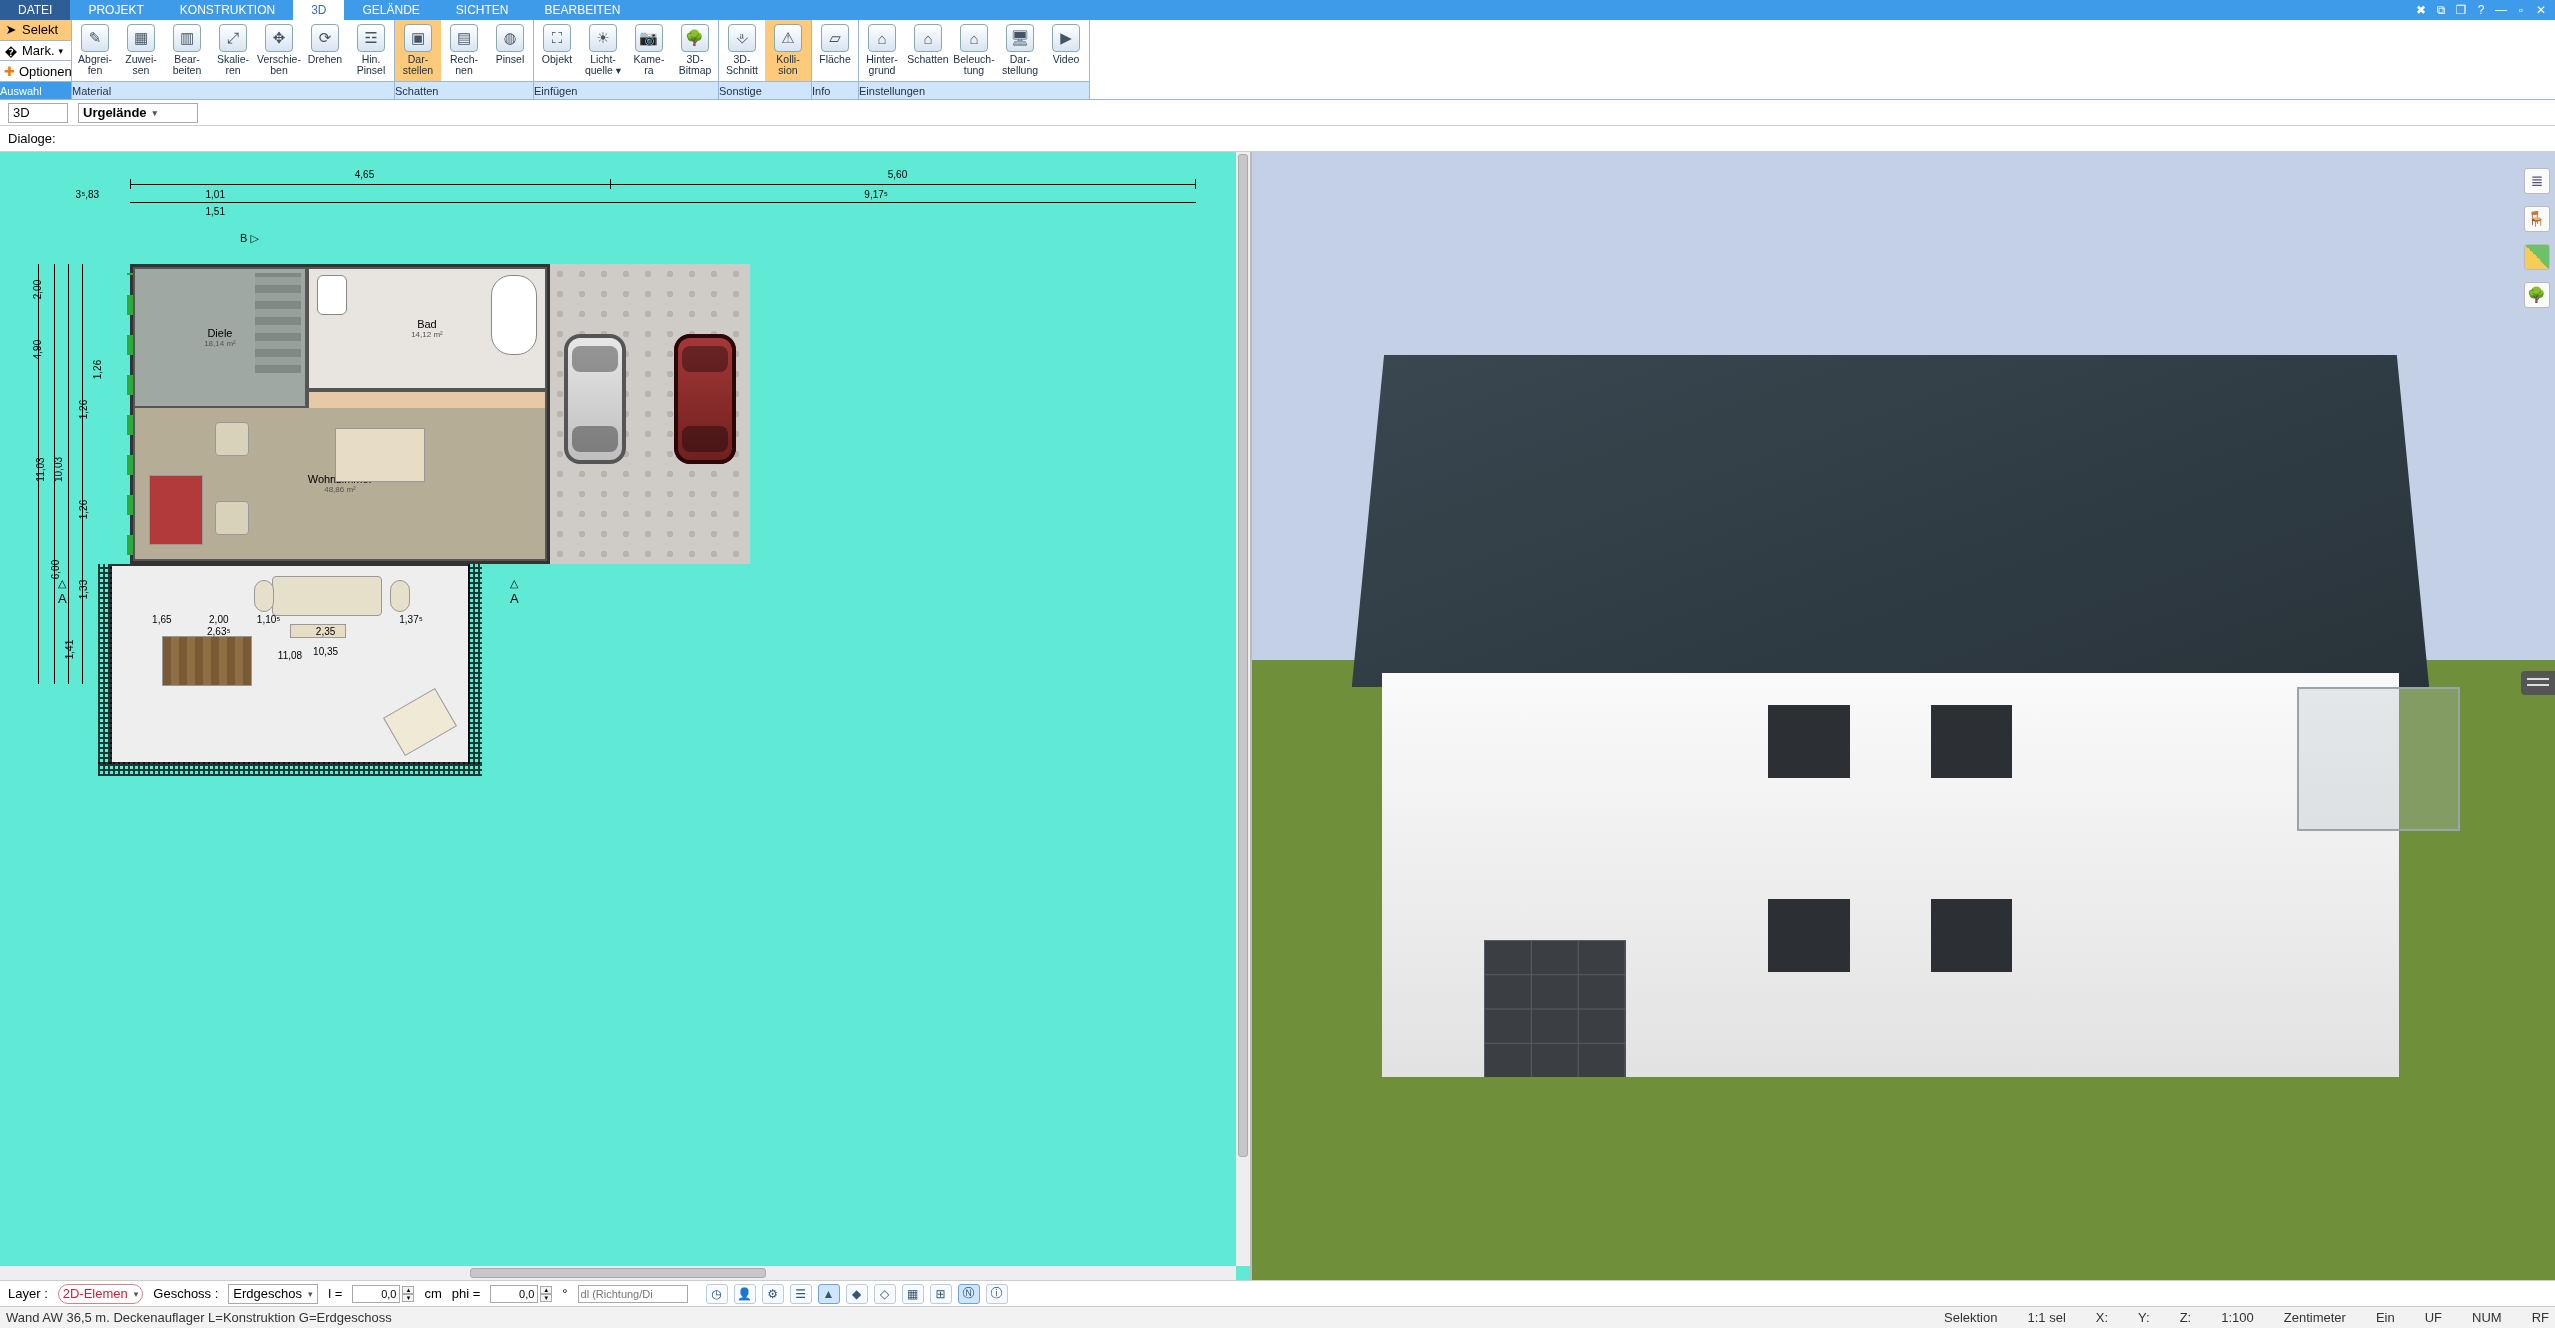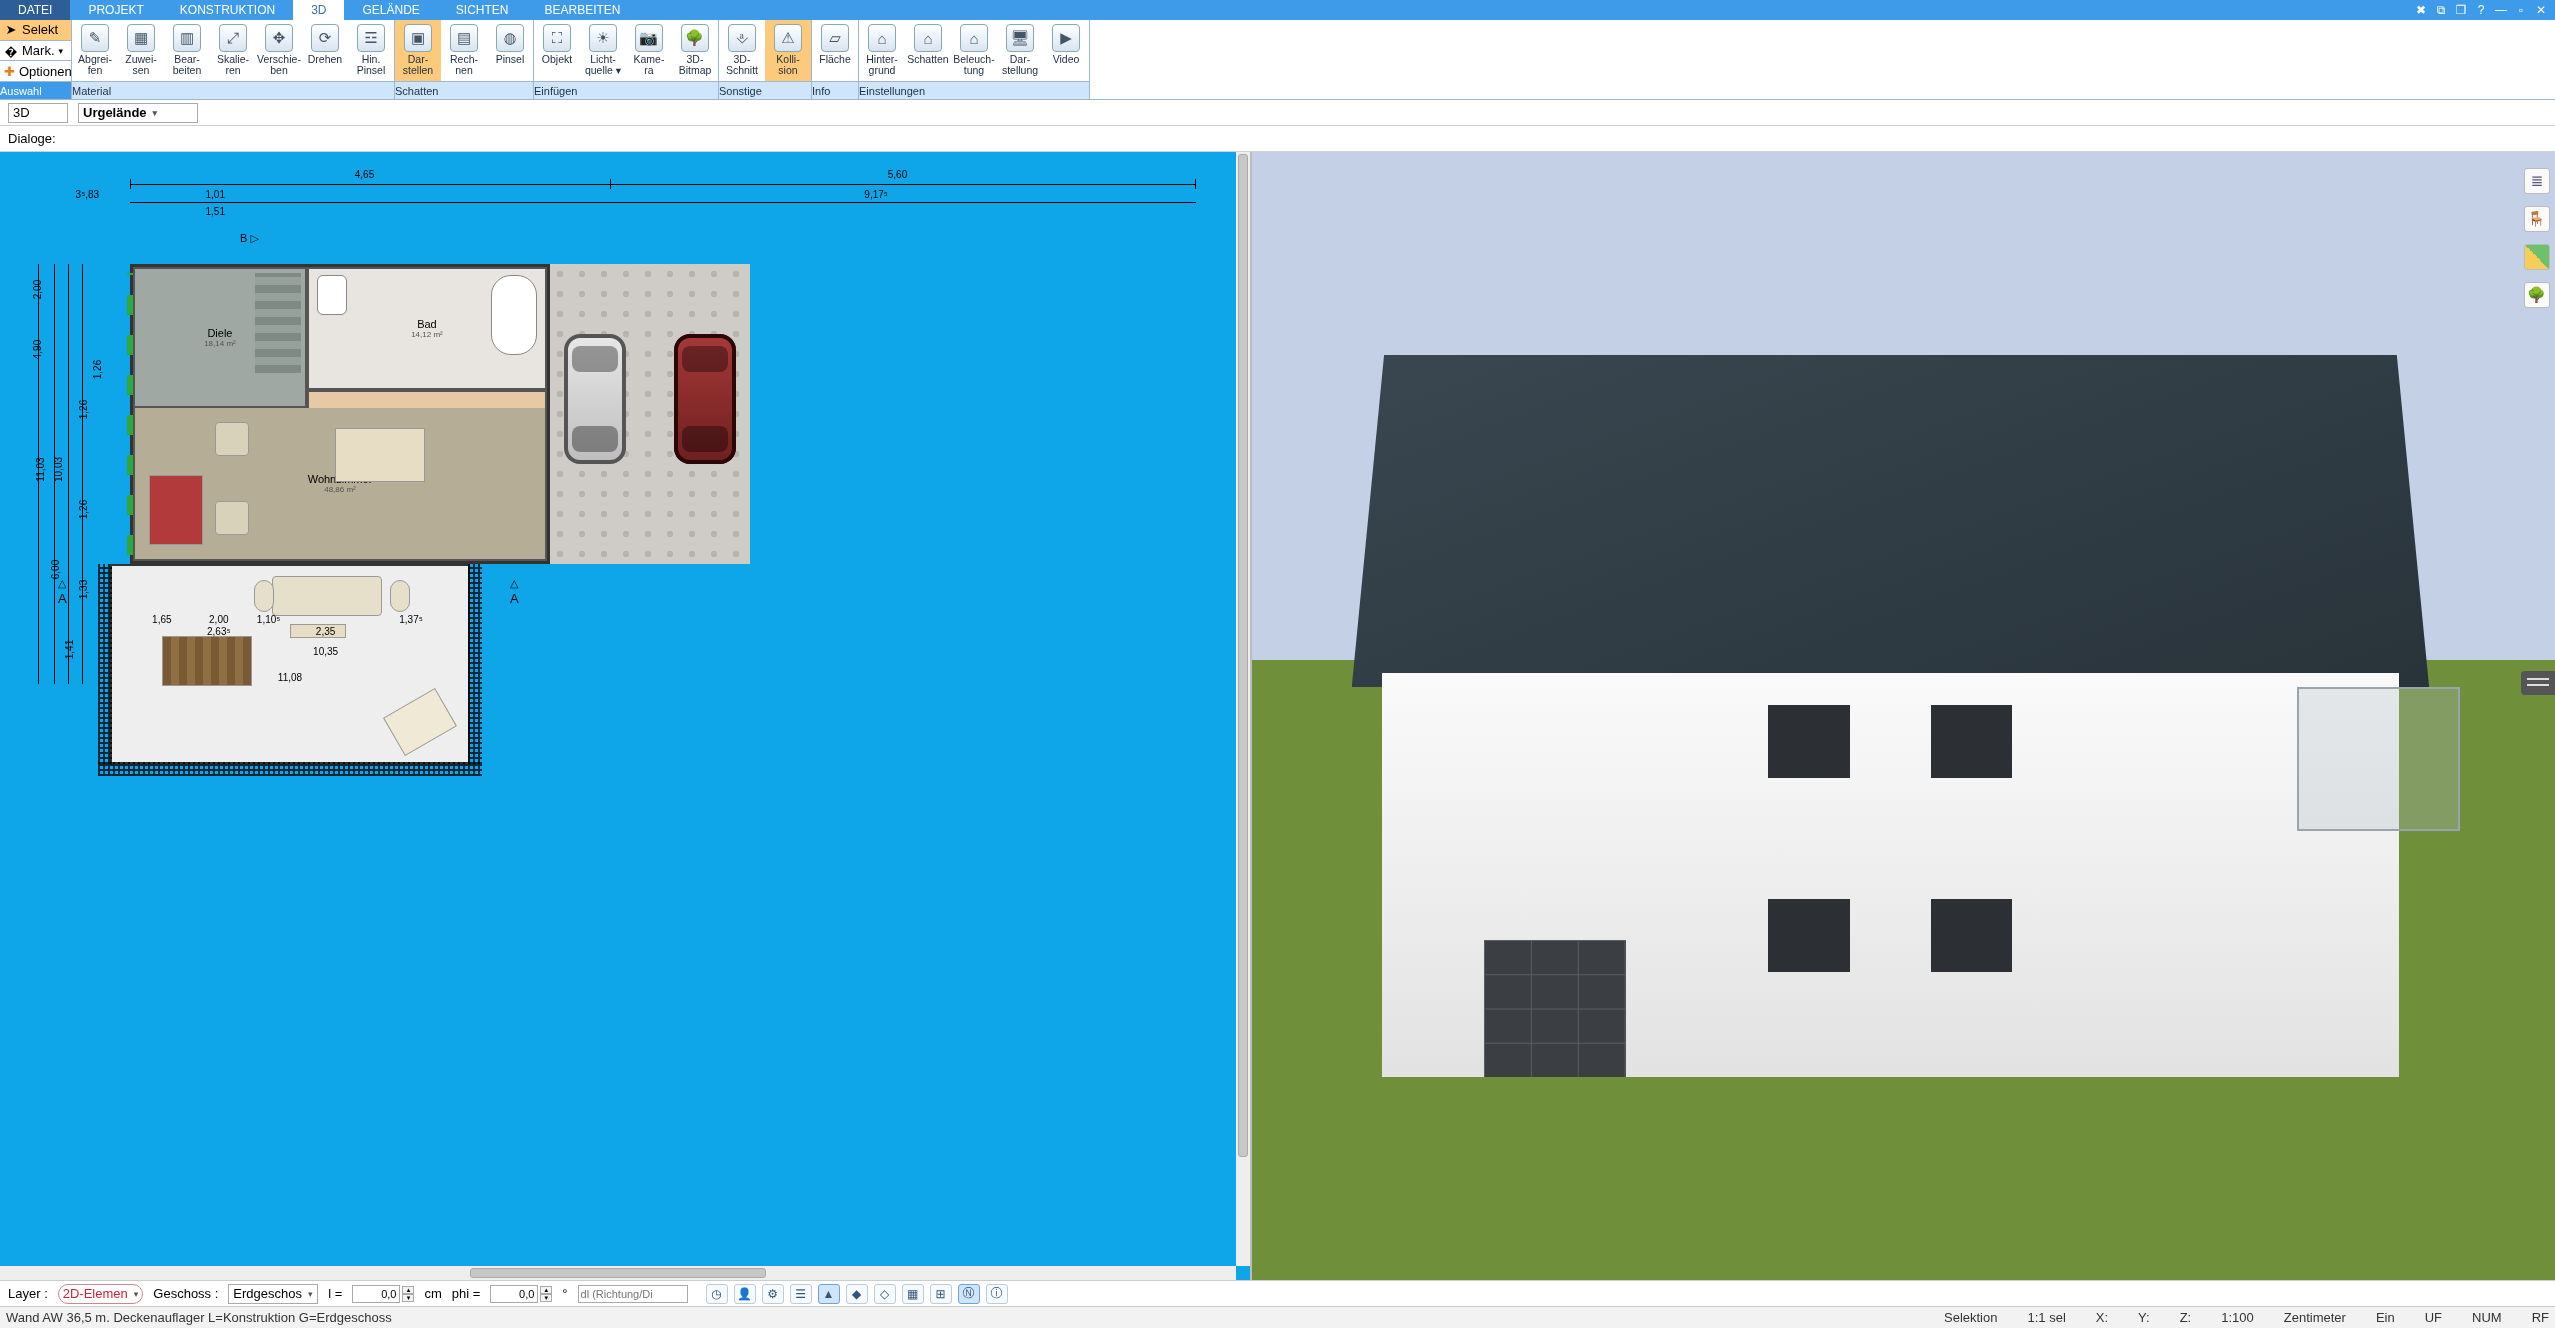--- a/index.html
+++ b/index.html
@@ -32,21 +32,21 @@
   .rbtn .lbl{font-size:10.5px;text-align:center;line-height:11px;white-space:pre;color:#234;}
   .rbtn.sel{background:var(--sel-orange);}
   .group-title{height:18px;background:var(--light-blue);font-size:11px;text-align:left;line-height:18px;border-top:1px solid var(--border);color:#234;}
   .group.auswahl .group-title{background:var(--blue);color:#fff;}
   
   .bar{height:26px;display:flex;align-items:center;gap:10px;padding:0 8px;border-bottom:1px solid #d0d0d0;font-size:12px;}
   .dropdown{border:1px solid #aaa;background:#fff;height:20px;padding:0 4px;display:flex;align-items:center;gap:6px;min-width:60px;}
   .dropdown .arrow{font-size:9px;color:#555;}
   
   .workspace{position:absolute;top:calc(20px + var(--ribbon-h) + 26px + 26px);left:0;right:0;bottom:48px;display:flex;}
-  .pane{position:relative;background:#0ea5e9;}
+  .pane{position:relative;background:#5eead4;}
   .pane.left{flex:0 0 49%;border-right:2px solid #bbb;overflow:hidden;}
   .pane.right{flex:1;overflow:hidden;}
   
   .plan-canvas{position:absolute;inset:12px 14px 12px 10px;}
   .dim-top{position:absolute;top:0;left:120px;right:40px;height:50px;}
   .dim-line{position:absolute;border-top:1px solid #000;}
   .dim-tick{position:absolute;width:1px;height:10px;background:#000;}
   .dim-txt{position:absolute;font-size:10px;color:#000;transform:translateX(-50%);}
   .dim-left{position:absolute;top:100px;left:10px;width:80px;height:420px;}
   .dim-left .vline{position:absolute;border-left:1px solid #000;top:0;bottom:0;}
@@ -389,21 +389,21 @@
         <div class="furn" style="left:14%;top:70px;width:90px;height:50px;background:repeating-linear-gradient(90deg,#7a5a34 0 8px,#8e6e45 8px 16px);"></div>
         <div class="furn" style="right:18px;bottom:18px;width:60px;height:44px;background:#efe9d6;transform:rotate(-30deg);"></div>
 
         <div class="dim-txt" style="top:48px;left:14%;">1,65</div>
         <div class="dim-txt" style="top:48px;left:30%;">2,00</div>
         <div class="dim-txt" style="top:48px;left:44%;">1,10⁵</div>
         <div class="dim-txt" style="top:48px;left:84%;">1,37⁵</div>
         <div class="dim-txt" style="top:60px;left:30%;">2,63⁵</div>
         <div class="dim-txt" style="top:60px;left:60%;">2,35</div>
         <div class="dim-txt" style="top:80px;left:60%;">10,35</div>
-        <div class="dim-txt" style="top:106px;left:50%;">11,08</div>
+        <div class="dim-txt" style="top:84px;left:50%;">11,08</div>
       </div>
     </div>
 
     <div class="scroll-track" style="top:0;right:0;width:14px;height:calc(100% - 14px);">
       <div class="scroll-thumb" style="top:2px;left:2px;right:2px;height:90%;"></div>
     </div>
     <div class="scroll-track" style="left:0;bottom:0;height:14px;width:calc(100% - 14px);">
       <div class="scroll-thumb" style="left:38%;top:2px;bottom:2px;width:24%;"></div>
     </div>
   </div>

